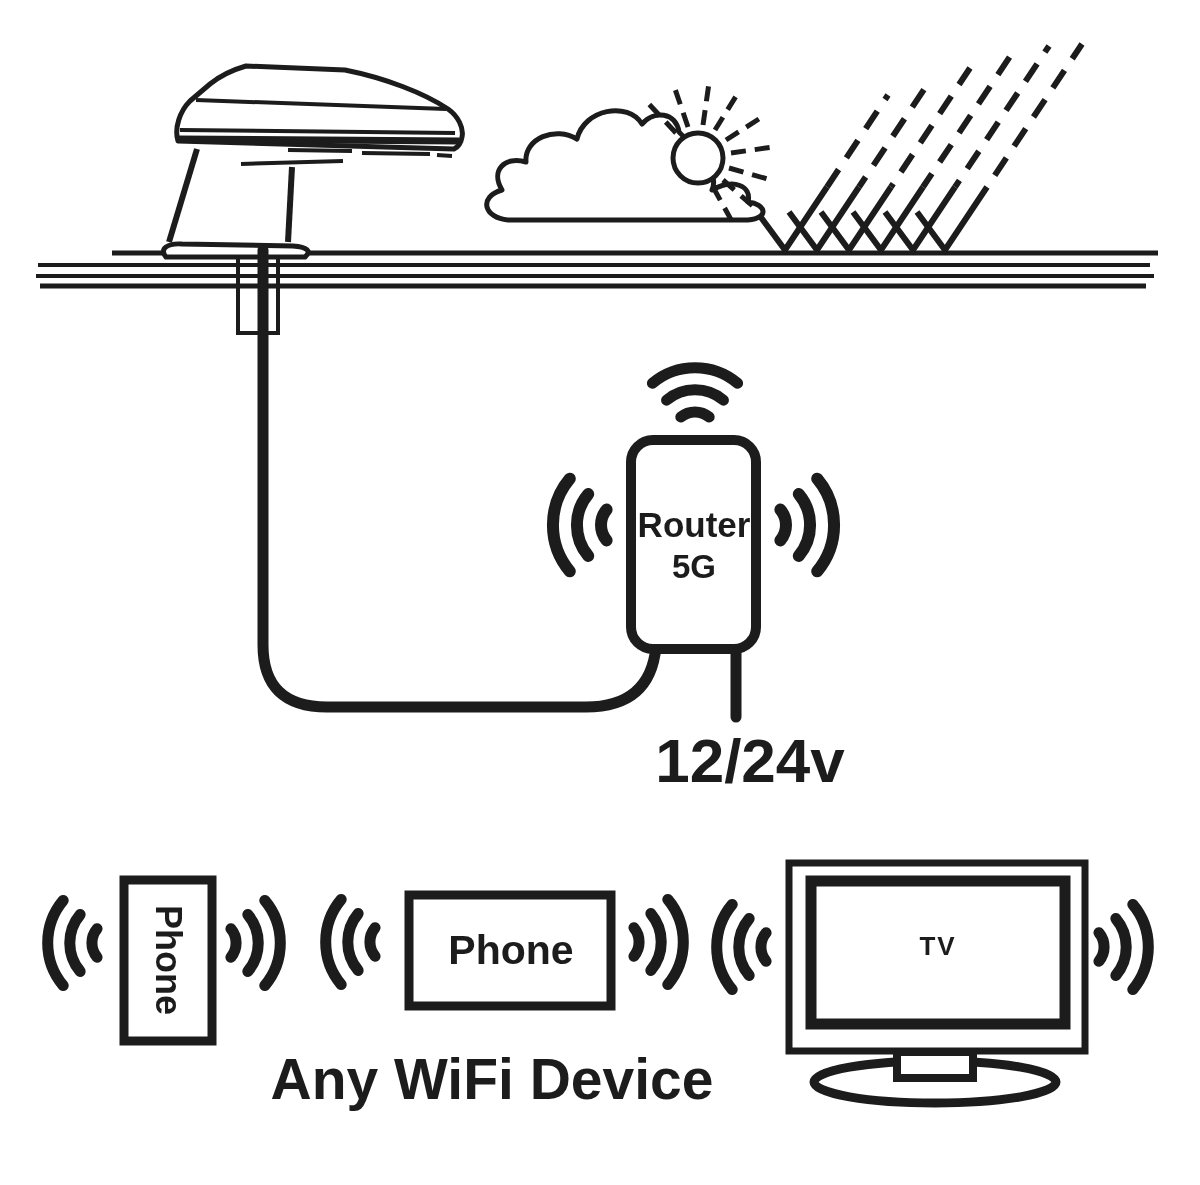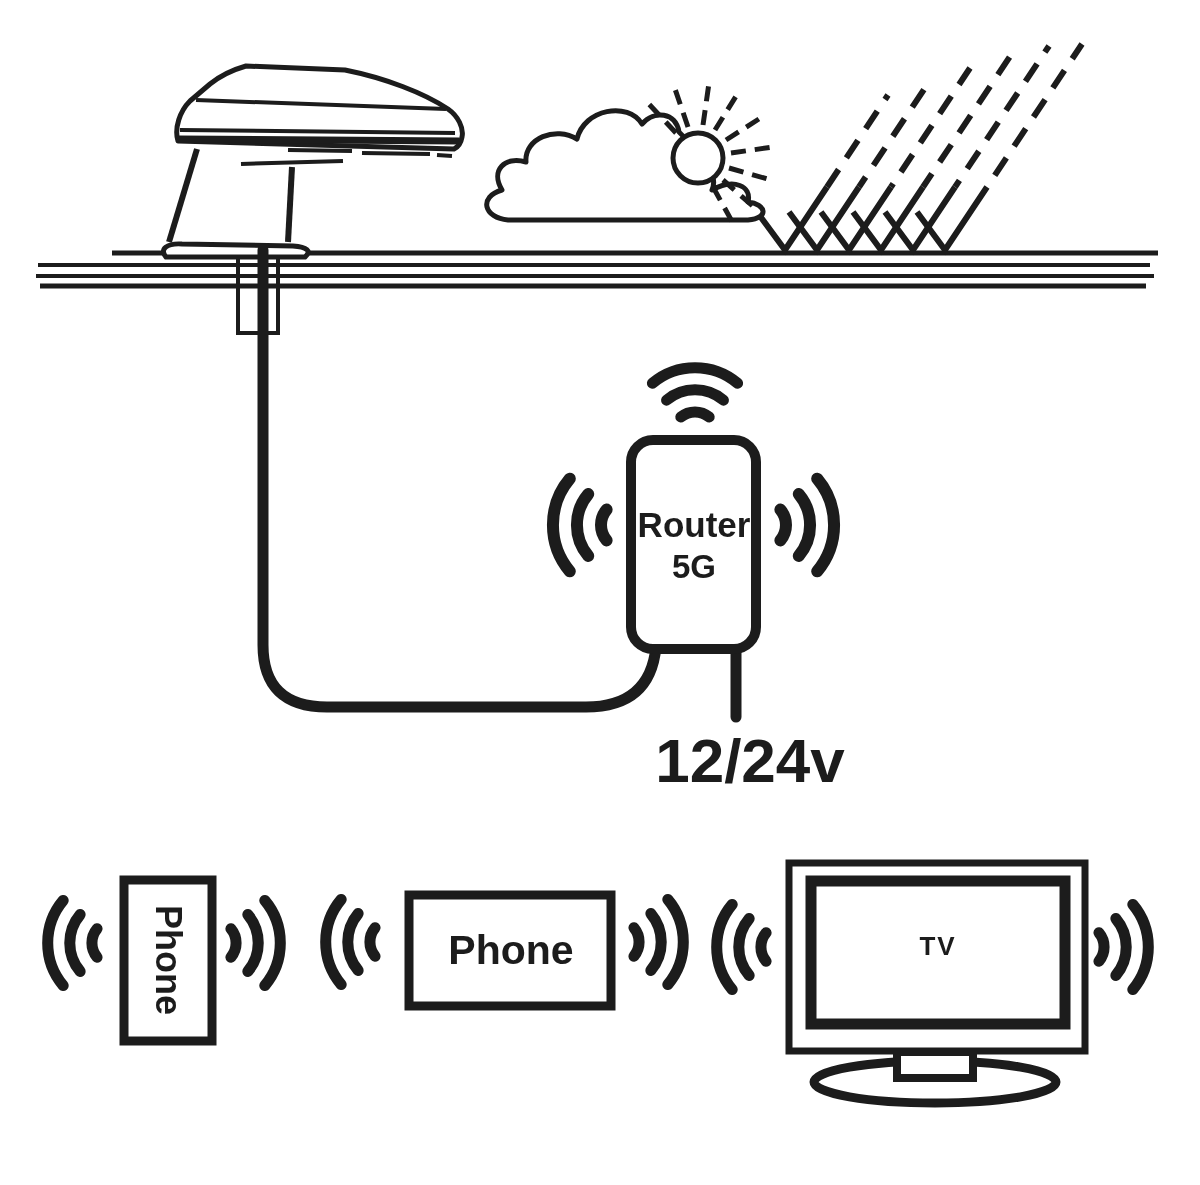--- a/index.html
+++ b/index.html
@@ -127,13 +127,14 @@
       <rect x="811" y="881" width="254" height="143" fill="#ffffff" stroke="#1c1c1c" stroke-width="11"></rect>
     </g>
   </svg>
 
   <div class="lbl lbl-router-name">Router</div>
   <div class="lbl lbl-router-tech">5G</div>
   <div class="lbl lbl-power">12/24v</div>
   <div class="lbl lbl-phone">Phone</div>
   <div class="lbl lbl-tablet">Phone</div>
   <div class="lbl lbl-tv">TV</div>
+  <div class="lbl lbl-caption">Any WiFi Device</div>
 </div>
 
 </body></html>

